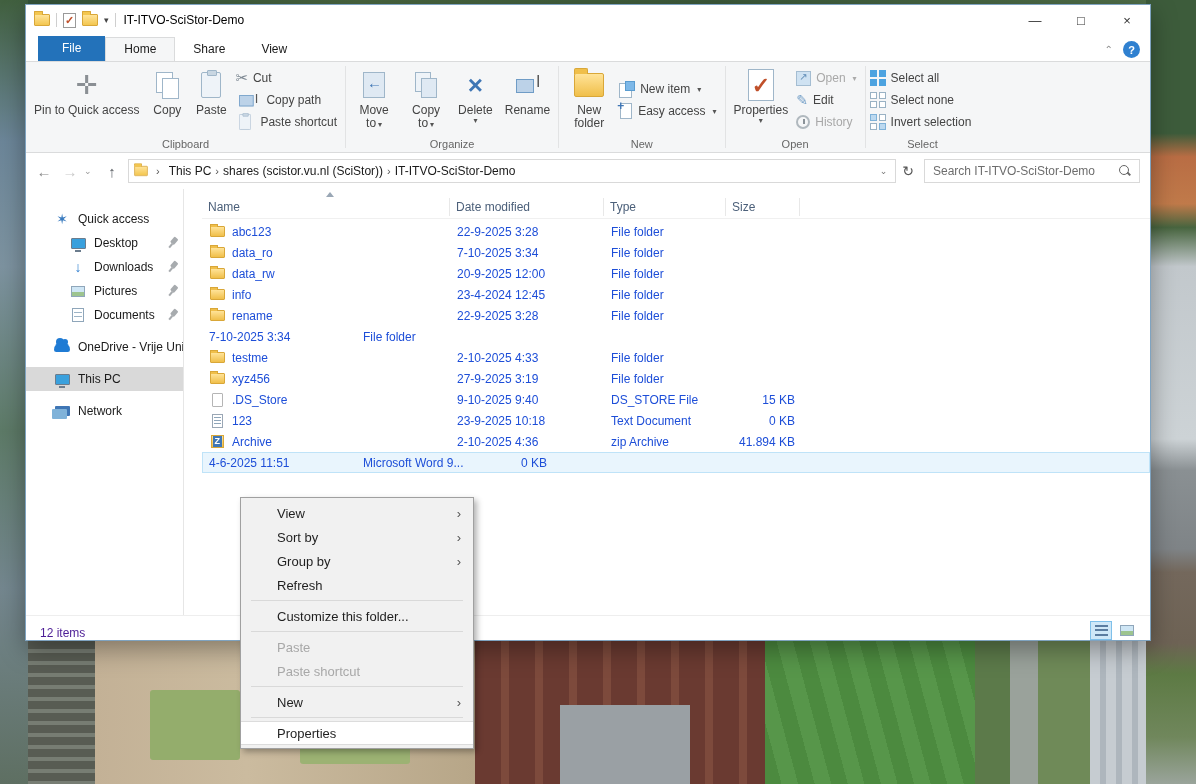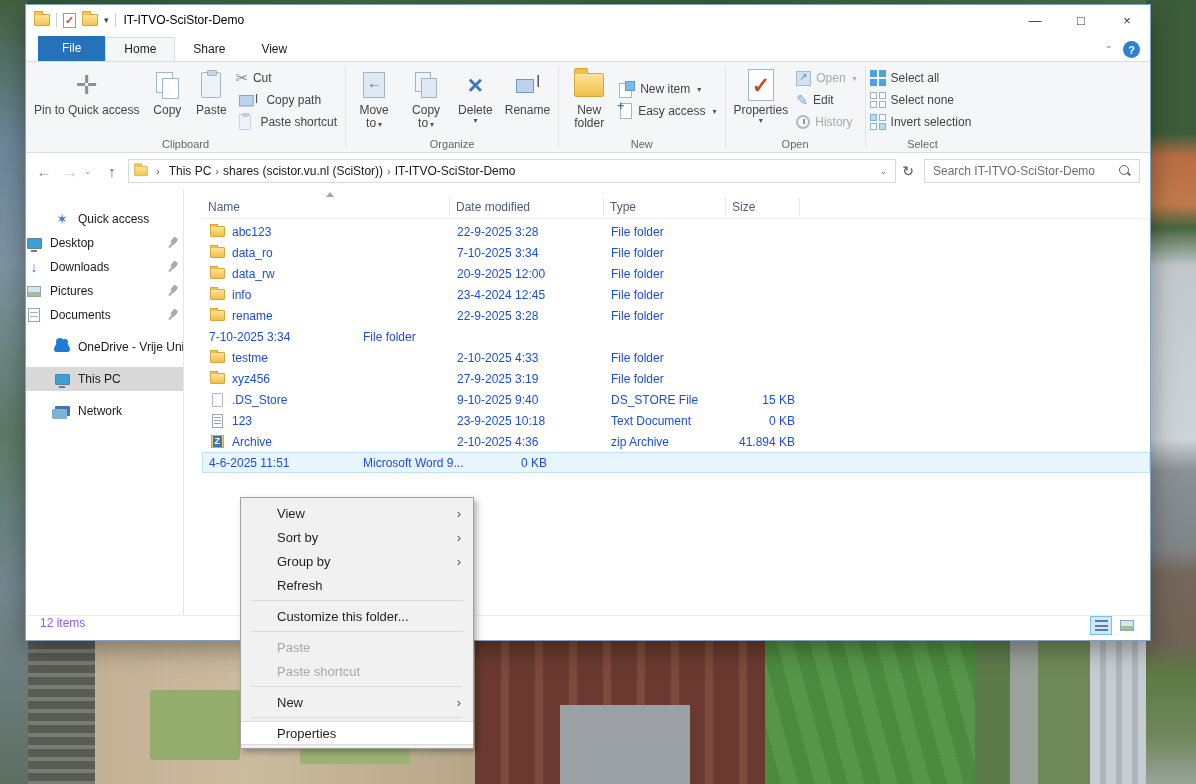--- a/index.html
+++ b/index.html
@@ -140,21 +140,21 @@
   .search-box .ph { flex:1; white-space:nowrap; overflow:hidden; }
   .mag { width:12px; height:12px; position:relative; flex:none; }
   .mag::before { content:""; position:absolute; left:0; top:0; width:8px; height:8px; border:1.5px solid #666; border-radius:50%; }
   .mag::after { content:""; position:absolute; left:8px; top:8px; width:4px; height:1.5px; background:#666; transform:rotate(45deg); }
 
   
   .content { flex:1; display:flex; min-height:0; }
   .navpane { width:158px; border-right:1px solid #e6e6e6; padding-top:18px; font-size:12px; color:#1a1a1a; overflow:hidden; }
   .nav-item { height:24px; display:flex; align-items:center; gap:8px; padding-right:4px; white-space:nowrap; }
   .nav-item.lvl0 { padding-left:28px; }
-  .nav-item.lvl1 { }
+  .nav-item.lvl1 { padding-left:44px; }
   .nav-item.selected { background:#d9d9d9; }
   .nav-item .pin { margin-left:auto; }
   .nav-gap { height:8px; }
   .nicon { flex:none; display:inline-flex; align-items:center; justify-content:center; width:16px; height:16px; }
   .i-star { color:#3a7bbf; font-size:14px; }
   .i-monitor { width:15px; height:11px; background:#39a0dd; border:1.5px solid #6b7c8d; border-radius:1px; position:relative; }
   .i-monitor::after { content:""; position:absolute; left:3px; bottom:-4px; width:6px; height:2px; background:#6b7c8d; }
   .i-down { color:#2f7fd0; font-size:14px; font-weight:bold; }
   .i-doc { width:12px; height:14px; background:#fff; border:1px solid #8fa6ba;
     background-image:repeating-linear-gradient(180deg,transparent 0 3px,#9db4c6 3px 4px); background-clip:content-box; padding:2px 1px; }
@@ -192,21 +192,21 @@
   .fi-blank { width:11px; height:14px; background:#fff; border:1px solid #b5b5b5; border-radius:1px; }
   .fi-text { width:11px; height:14px; background:#fff; border:1px solid #9aa7b5; padding:2px 1px;
     background-image:repeating-linear-gradient(180deg,transparent 0 2px,#8fa6ba 2px 3px); background-clip:content-box; }
   .fi-zip { width:13px; height:13px; background:linear-gradient(180deg,#ffe398,#f0bf4a); border:1px solid #d9a738; position:relative; }
   .fi-zip::after { content:"Z"; position:absolute; left:1px; top:0px; font-size:9px; font-weight:bold; color:#fff; background:#3f76b5; padding:0 2px; line-height:11px; }
   .fi-word { width:14px; height:14px; position:relative; }
   .fi-word::before { content:""; position:absolute; right:0; top:0; width:9px; height:13px; background:#fff; border:1px solid #9aa7b5; }
   .fi-word::after { content:"W"; position:absolute; left:0; top:2px; font-size:8px; font-weight:bold; color:#fff; background:#2b5797; padding:1px 1.5px; line-height:8px; }
 
   
-  .statusbar { height:25px; display:flex; align-items:flex-start; padding:0 12px 0 14px; font-size:12px; color:#8b5cf6; background:#fff; border-top:1px solid #eee; }
+  .statusbar { height:25px; display:flex; align-items:flex-end; padding:0 12px 0 14px; font-size:12px; color:#4c1d95; background:#fff; border-top:1px solid #eee; }
   .view-toggles { margin-left:auto; display:flex; gap:4px; align-items:center; }
   .vt { width:22px; height:19px; display:flex; align-items:center; justify-content:center; border:1px solid transparent; }
   .vt.active { background:#cfe8f8; border-color:#7fc0ea; }
   .vt-details { width:13px; height:11px; background:
      repeating-linear-gradient(180deg,#5b7da0 0 2px,transparent 2px 4.5px); position:relative; }
   .vt-icons { width:14px; height:11px; background:linear-gradient(180deg,#cfe6f5 55%,#9dc48f 55%); border:1px solid #8fa6ba; }
 
   
   .ctx { position:absolute; left:240px; top:497px; width:234px; background:#f1f1f1; border:1px solid #a0a0a0;
     box-shadow:3px 3px 6px rgba(0,0,0,.3); font-size:13px; color:#1f1f1f; padding:3px 0; z-index:50; }

